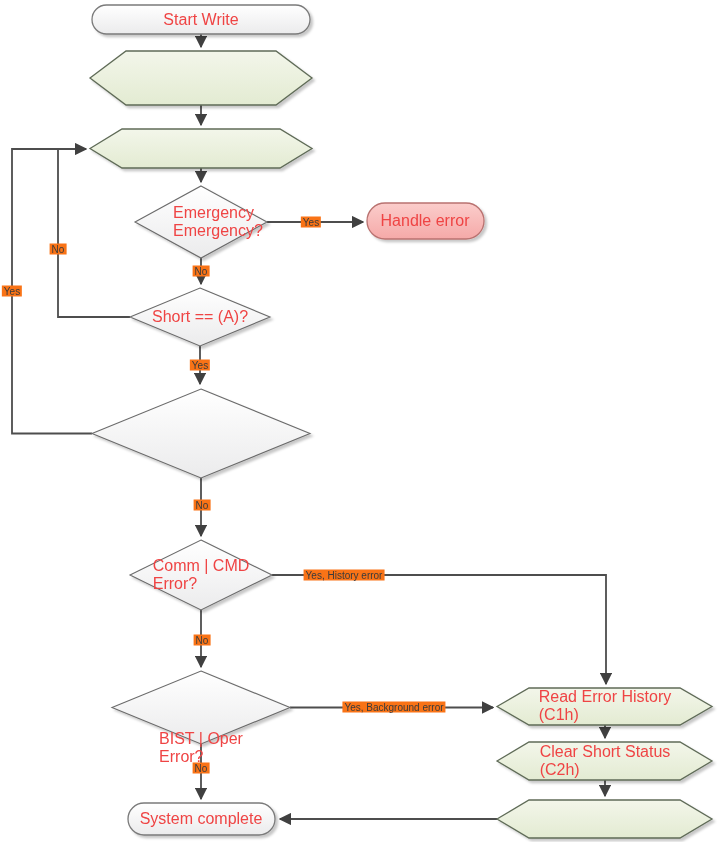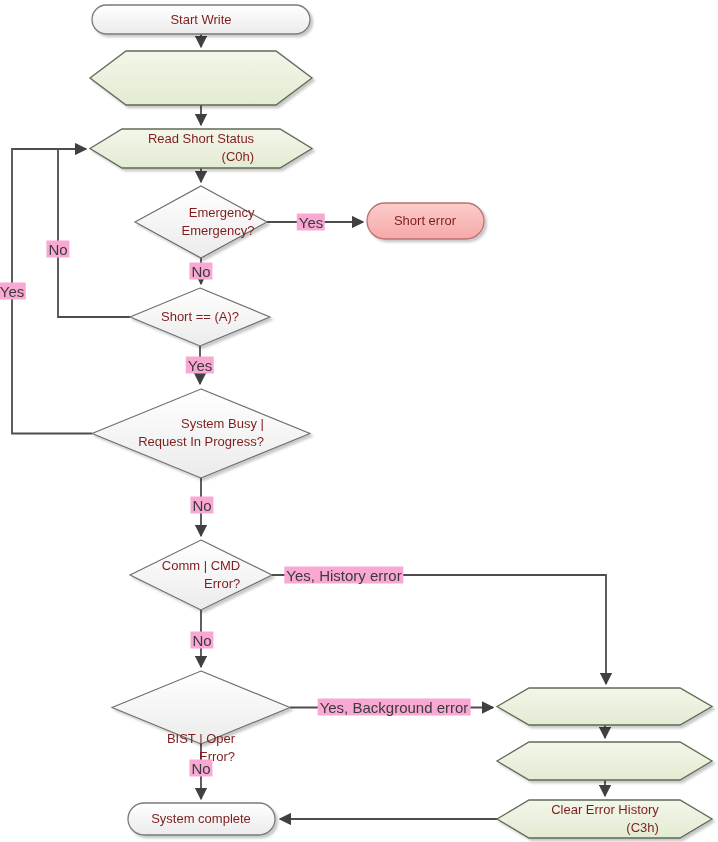--- a/index.html
+++ b/index.html
@@ -3,26 +3,26 @@
 <meta charset="utf-8">
 <style>
   html,body { margin:0; padding:0; background:#ffffff; }
   .canvas {
     position:relative; width:718px; height:842px; background:#ffffff;
     font-family:"Liberation Sans", sans-serif; overflow:hidden;
   }
   .canvas svg { position:absolute; left:0; top:0; }
   .nlabel {
     position:absolute; transform:translate(-50%,-50%);
-    text-align:right; font-size:13px; color:#7f1d1d;
+    text-align:left; font-size:16px; color:#ef4444;
     line-height:18px; white-space:nowrap; pointer-events:none;
   }
   .elabel {
     position:absolute; transform:translate(-50%,-50%);
-    background:#f9a8d4; padding:0 2px; font-size:15px; color:#3b3b3b;
+    background:#f97316; padding:0 2px; font-size:10px; color:#3b3b3b;
     white-space:nowrap; pointer-events:none;
   }
 </style>
 </head>
 <body>
 
 <div class="canvas">
 
   <svg width="718" height="842" viewBox="0 0 718 842">
     <defs>
@@ -78,49 +78,45 @@
       <polygon points="497,706.5 529,688 680,688 712,706.5 680,725 529,725" fill="url(#gGreen)" stroke="#5f6b57" stroke-width="1.3"></polygon>
       <polygon points="497,761 529,742 680,742 712,761 680,780 529,780" fill="url(#gGreen)" stroke="#5f6b57" stroke-width="1.3"></polygon>
       <polygon points="497,819 529,800 680,800 712,819 680,838 529,838" fill="url(#gGreen)" stroke="#5f6b57" stroke-width="1.3"></polygon>
       <rect x="128" y="803" width="147" height="32" rx="16" fill="url(#gWhite)" stroke="#7a7a7a" stroke-width="1.3"></rect>
     </g>
   </svg>
 
   <div class="nlabel" style="left:201px;top:20px">
     <div>Start Write</div>
   </div>
-  <div class="nlabel" style="left:201px;top:148px">
-    <div>Read Short Status</div>
-    <div>(C0h)</div>
-  </div>
   <div class="nlabel" style="left:218px;top:222px">
     <div>Emergency</div>
     <div>Emergency?</div>
   </div>
   <div class="nlabel" style="left:425px;top:221px">
-    <div>Short error</div>
+    <div>Handle error</div>
   </div>
   <div class="nlabel" style="left:200px;top:317px">
     <div>Short == (A)?</div>
-  </div>
-  <div class="nlabel" style="left:201px;top:433px">
-    <div>System Busy |</div>
-    <div>Request In Progress?</div>
   </div>
   <div class="nlabel" style="left:201px;top:575px">
     <div>Comm | CMD</div>
     <div>Error?</div>
   </div>
   <div class="nlabel" style="left:201px;top:748px">
     <div>BIST | Oper</div>
     <div>Error?</div>
   </div>
-  <div class="nlabel" style="left:605px;top:819px">
-    <div>Clear Error History</div>
-    <div>(C3h)</div>
+  <div class="nlabel" style="left:605px;top:706px">
+    <div>Read Error History</div>
+    <div>(C1h)</div>
+  </div>
+  <div class="nlabel" style="left:605px;top:761px">
+    <div>Clear Short Status</div>
+    <div>(C2h)</div>
   </div>
   <div class="nlabel" style="left:201px;top:819px">
     <div>System complete</div>
   </div>
 
   <div class="elabel" style="left:311px;top:222px">Yes</div>
   <div class="elabel" style="left:201px;top:271px">No</div>
   <div class="elabel" style="left:58px;top:249px">No</div>
   <div class="elabel" style="left:12px;top:291px">Yes</div>
   <div class="elabel" style="left:200px;top:365px">Yes</div>

